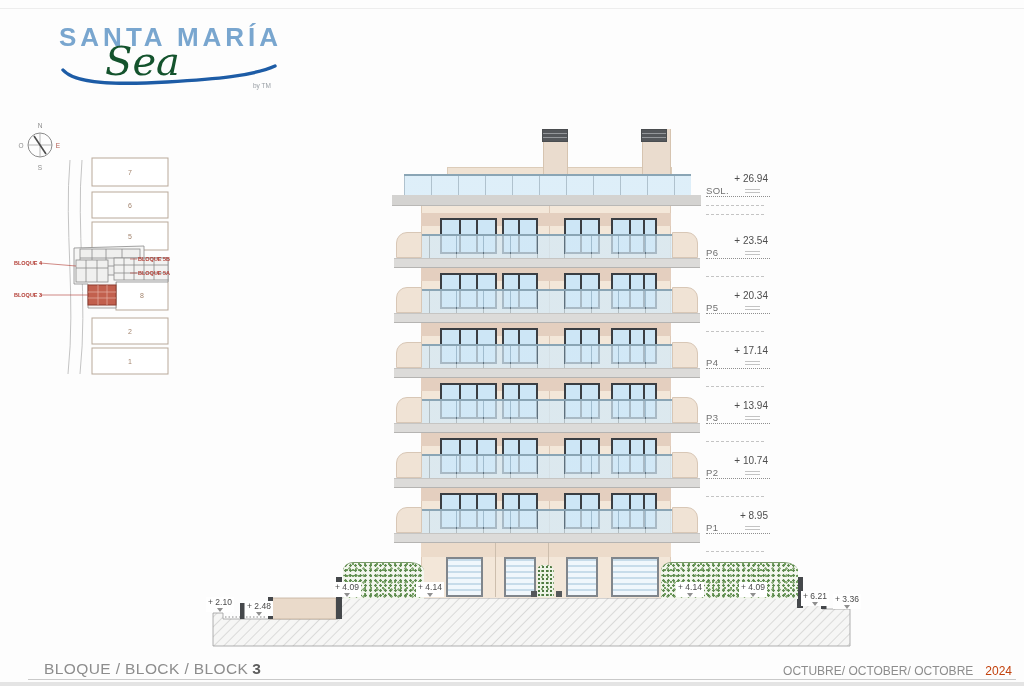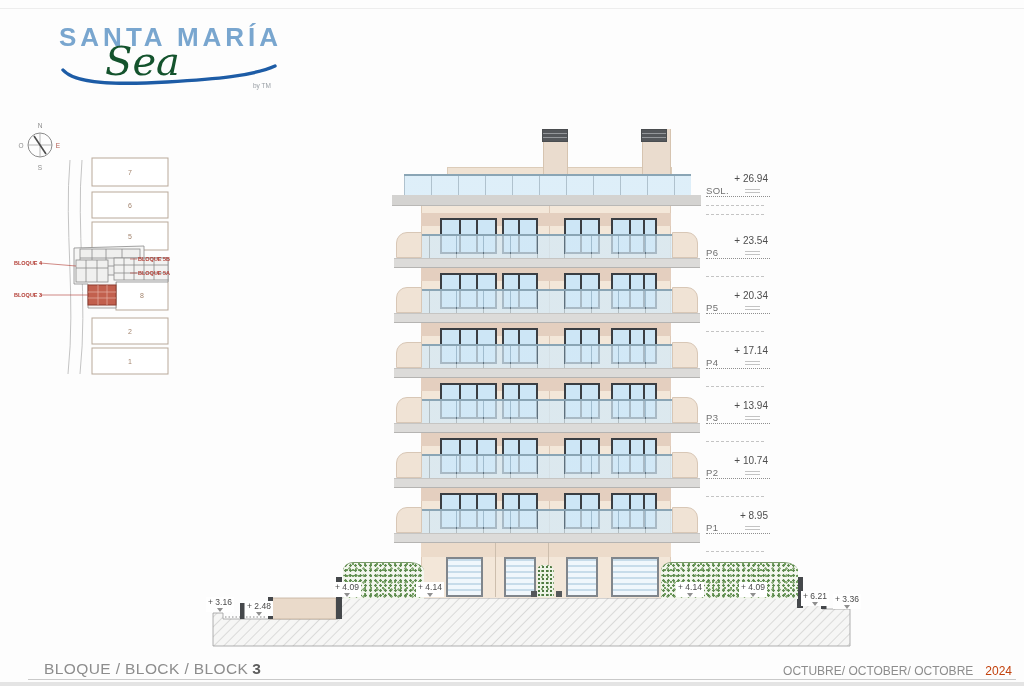--- a/index.html
+++ b/index.html
@@ -341,21 +341,21 @@
     <div class="door" style="left:566px;width:32px"></div>
     <div class="door" style="left:611px;width:48px"></div>
   </div>
 
   <div id="plant"></div>
   <div class="pot" style="left:531px"></div>
   <div class="pot" style="left:556px"></div>
   <div class="hedge" id="hedge-left"></div>
   <div class="hedge" id="hedge-right"></div>
 
-  <div class="gmark" style="left:206px;top:597px"><span>+ 3.16</span><div class="tri"></div></div>
+  <div class="gmark" style="left:206px;top:597px"><span>+ 2.10</span><div class="tri"></div></div>
   <div class="gmark" style="left:245px;top:601px"><span>+ 2.48</span><div class="tri"></div></div>
   <div class="gmark" style="left:333px;top:582px"><span>+ 4.09</span><div class="tri"></div></div>
   <div class="gmark" style="left:416px;top:582px"><span>+ 4.14</span><div class="tri"></div></div>
   <div class="gmark" style="left:676px;top:582px"><span>+ 4.14</span><div class="tri"></div></div>
   <div class="gmark" style="left:739px;top:582px"><span>+ 4.09</span><div class="tri"></div></div>
   <div class="gmark" style="left:801px;top:591px"><span>+ 6.21</span><div class="tri"></div></div>
   <div class="gmark" style="left:833px;top:594px"><span>+ 3.36</span><div class="tri"></div></div>
 
   <div class="lvl" style="top:176px">
     <span class="lvl-name">SOL.</span>

